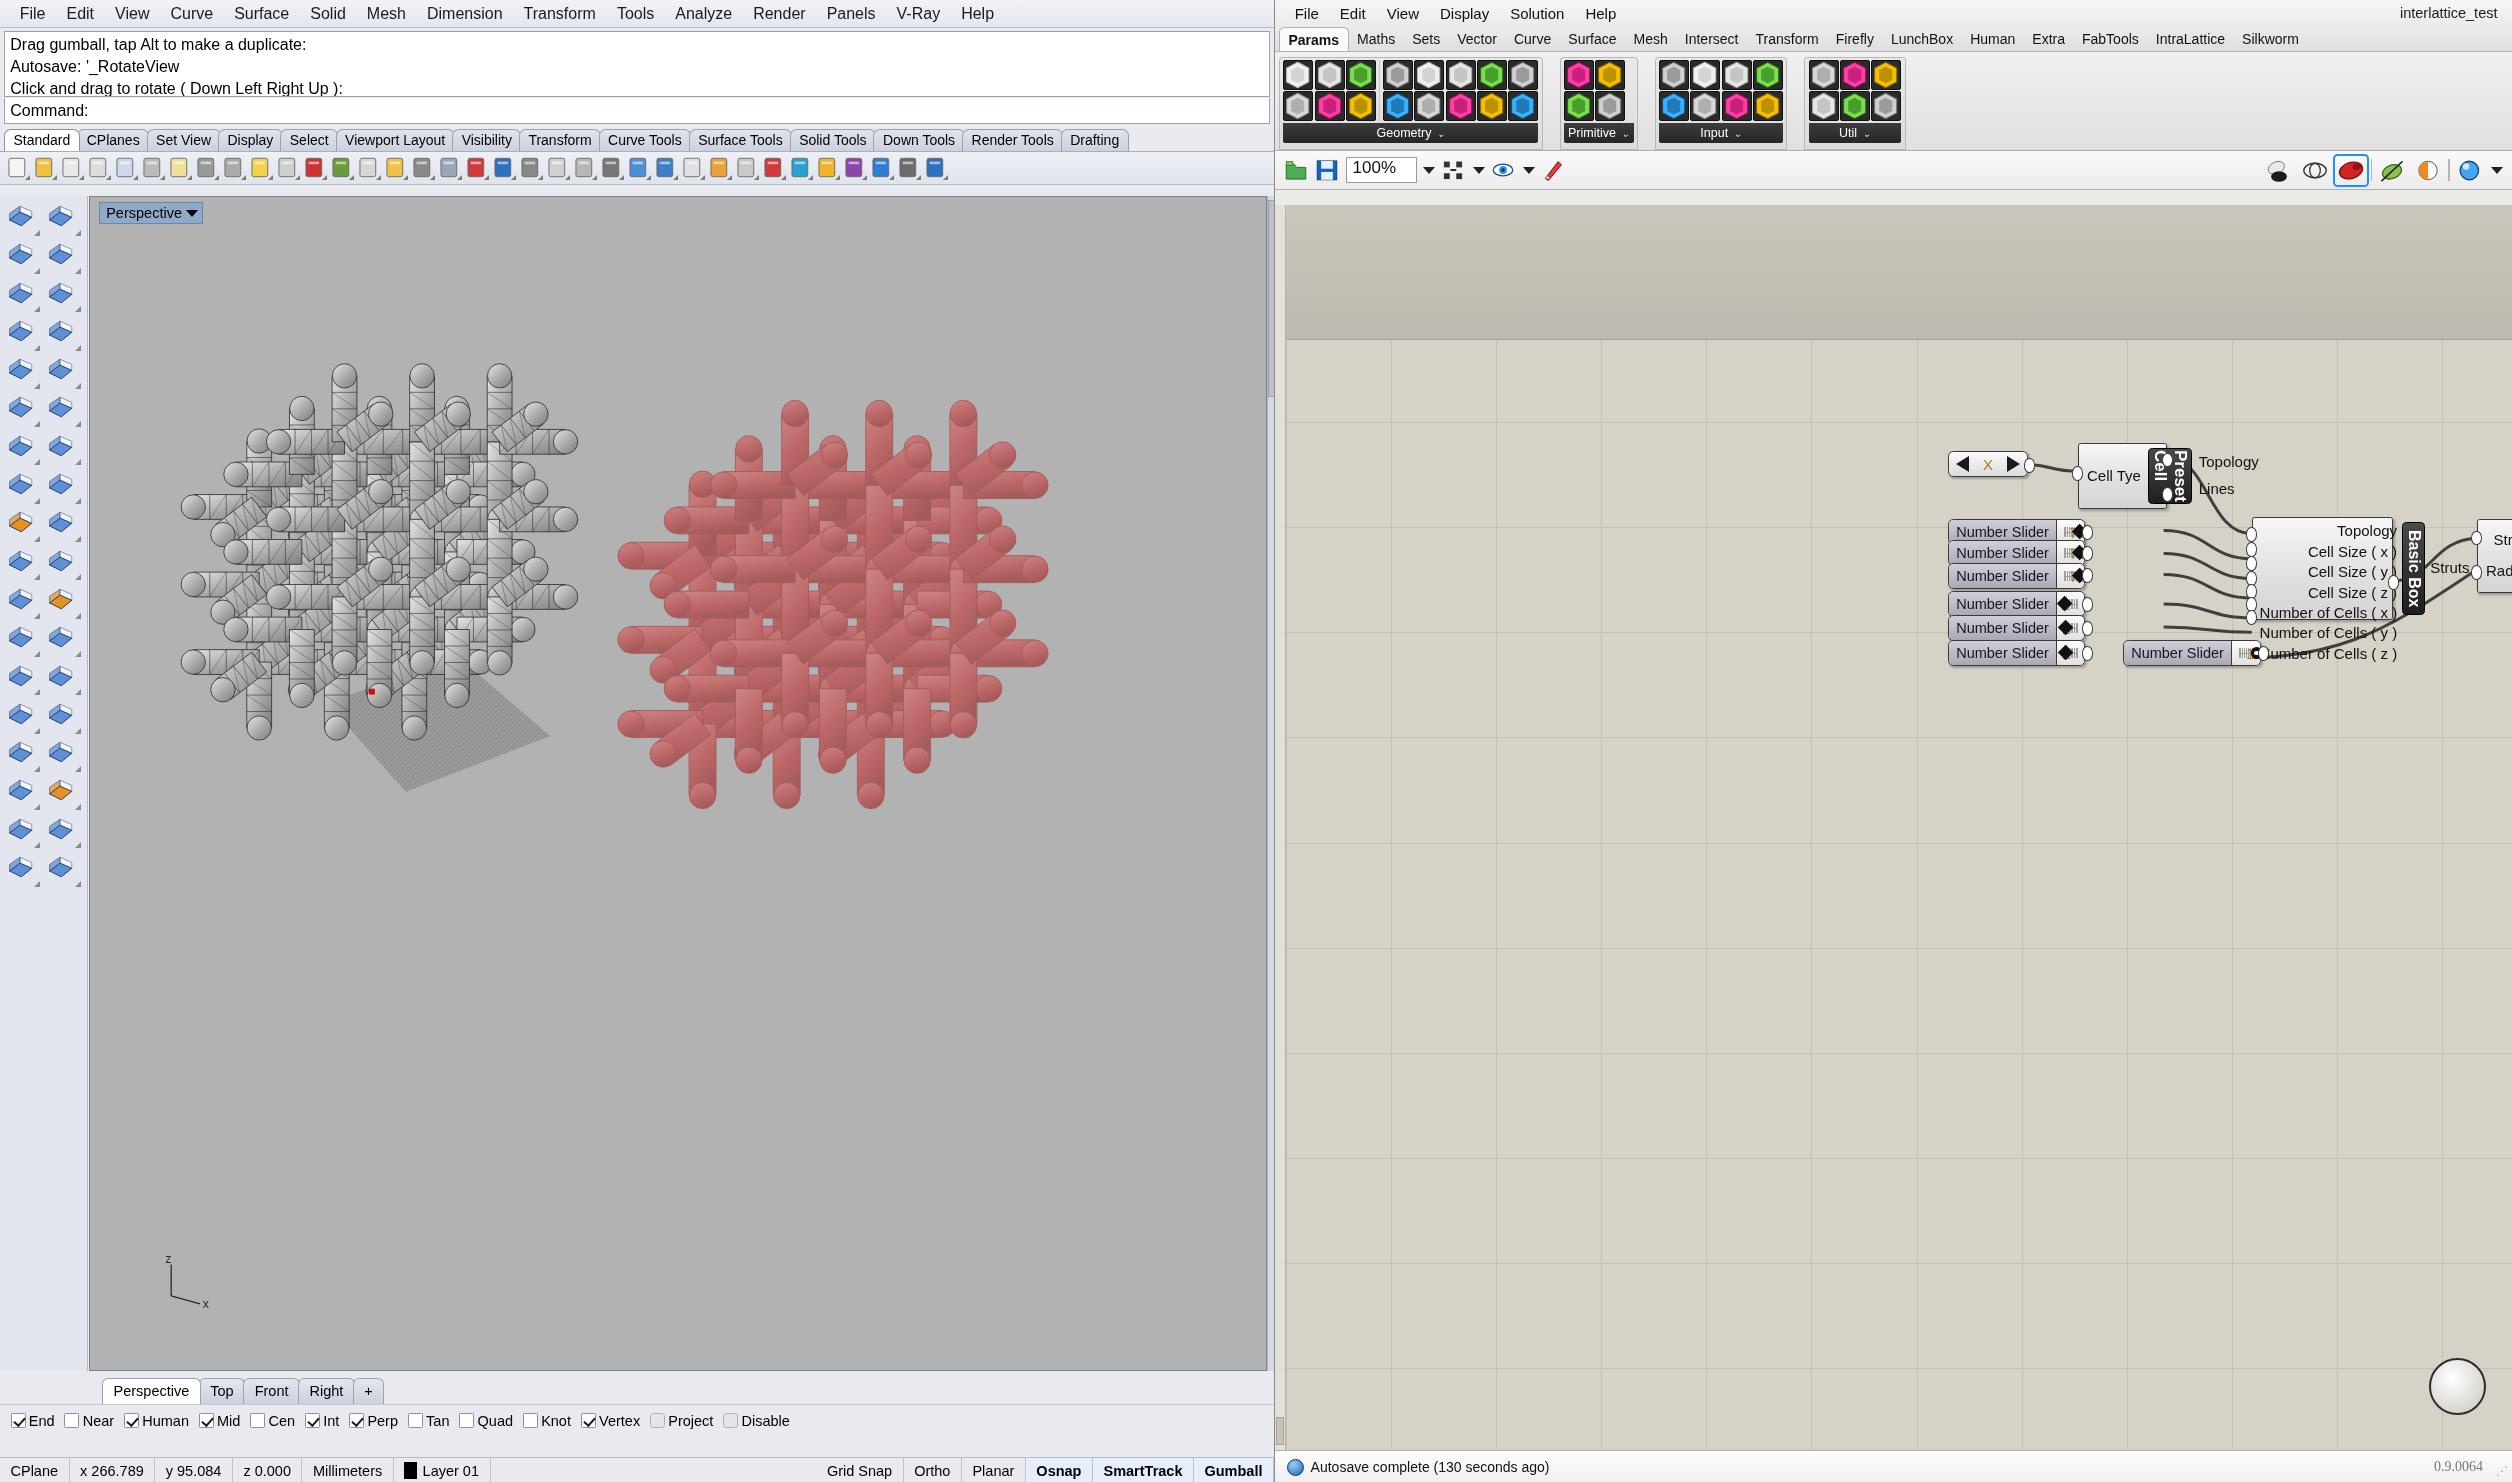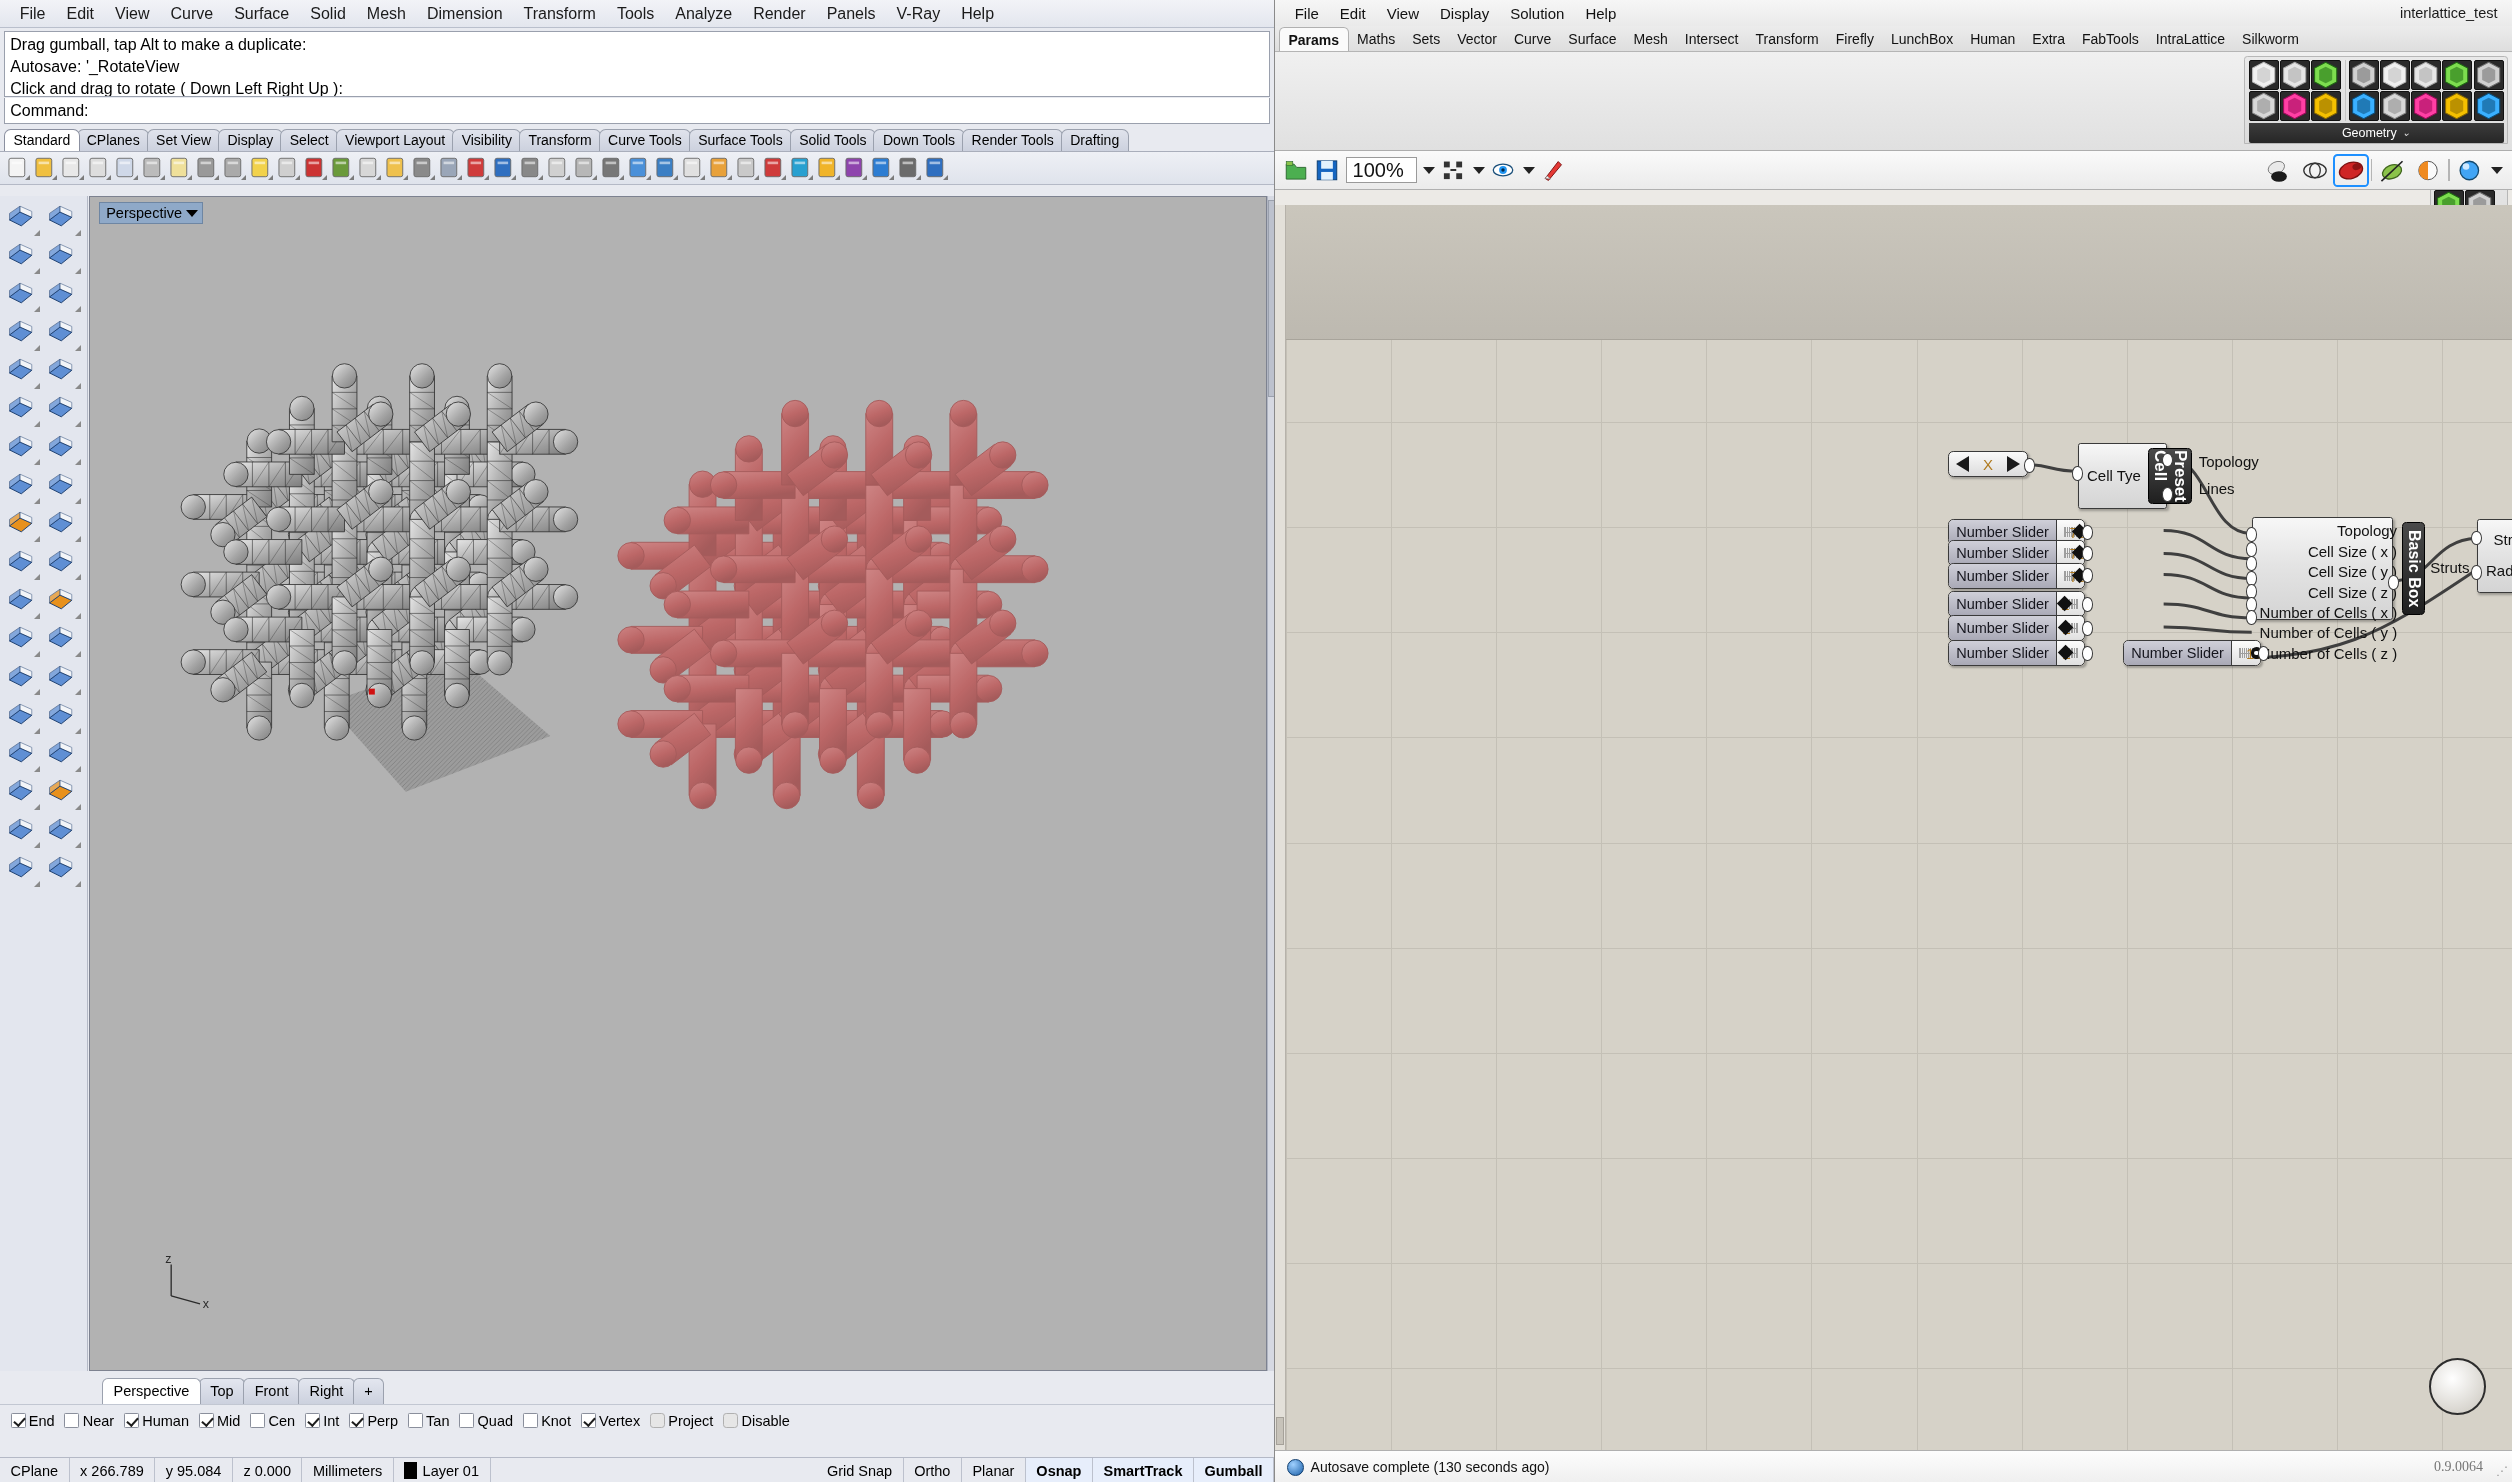--- a/index.html
+++ b/index.html
@@ -107,42 +107,42 @@
   .g-tabs{ height:26px; background:linear-gradient(#ececec,#dedede);
      display:flex; align-items:flex-end; padding-left:4px;
      border-bottom:0.7px solid #b5b5b5;}
   .g-tab{ font-size:14px; padding:2.6px 8.5px; color:#111; white-space:nowrap;
      border-radius:5.3px 5.3px 0 0; height:24px; line-height:18px;}
   .g-tab.active{ background:#fafafa; border:0.7px solid #b0b0b0; border-bottom:none;
      font-weight:bold; }
 
   
   .g-ribbon{ height:99px; background:linear-gradient(#f0f0f0,#e0e0e0);
-     display:flex; align-items:flex-end; padding:4px 4px 0 4px; gap:11px;
-     border-bottom:0.7px solid #adadad;flex-direction:column;}
+     display:flex; align-items:center; padding:4px 4px 0 4px; gap:17px;
+     border-bottom:0.7px solid #adadad;}
   .g-group{ background:linear-gradient(#e9e9e9,#dcdcdc); border:0.7px solid #b7b7b7;
      border-radius:3.3px 3.3px 0 0; padding:2.6px 3.3px 0 3.3px; display:flex;
      flex-direction:column; height:93px;}
   .g-grow{ display:flex; gap:1.3px;}
   .g-gicons{ display:flex; flex-direction:column; gap:1.3px;}
   .gi{ width:30px;height:30px; border-radius:2px; background:#2a2a2a;
        border:0.7px solid #111; position:relative; overflow:hidden;}
   .g-glabel{ margin-top:2px; height:20px; background:linear-gradient(#3c3c3c,#262626);
      color:#fff; font-size:12.5px; display:flex; align-items:center;
      justify-content:center; gap:5.3px; border-radius:0 0 2px 2px; padding:0 4px;}
   .g-glabel .ar{ font-size:10px; color:#ddd;}
   .gsep{ width:0.7px; background:#c5c5c5; margin:0 2px; align-self:stretch;}
 
   
   .g-tb2{ height:39px; background:linear-gradient(#fafafa,#ebebeb);
      display:flex; align-items:center; padding:0 8px; gap:5.3px;
      border-bottom:0.7px solid #b0b0b0; position:relative;}
   .g-tb2 .ic{ width:26px;height:28px; border-radius:2px; position:relative;}
   .zoombox{ width:71px; height:26px; background:#fff; border:0.7px solid #9a9a9a;
-     display:flex; align-items:center; padding-left:6px; font-size:20px; color:#111;}
+     display:flex; align-items:flex-start; padding-left:6px; font-size:17px; color:#111;}
   .zcaret{ width:0;height:0;border-left:6px solid transparent;
      border-right:6px solid transparent; border-top:7.2px solid #222; margin-left:1.3px;}
   .g-tb2-right{ position:absolute; right:9.2px; display:flex; align-items:center; gap:4px;}
   .gselico{ width:32px;height:29px; border-radius:2.6px; }
   .gselico.sel{ outline:2px solid #1e90ff; }
 
   
   .g-canvas{ position:absolute; left:0; top:205px; right:0; bottom:33px;
      background:#d6d2c8; overflow:hidden;}
   .g-canvas-top{ position:absolute; left:0; top:0; right:0; height:135px;

